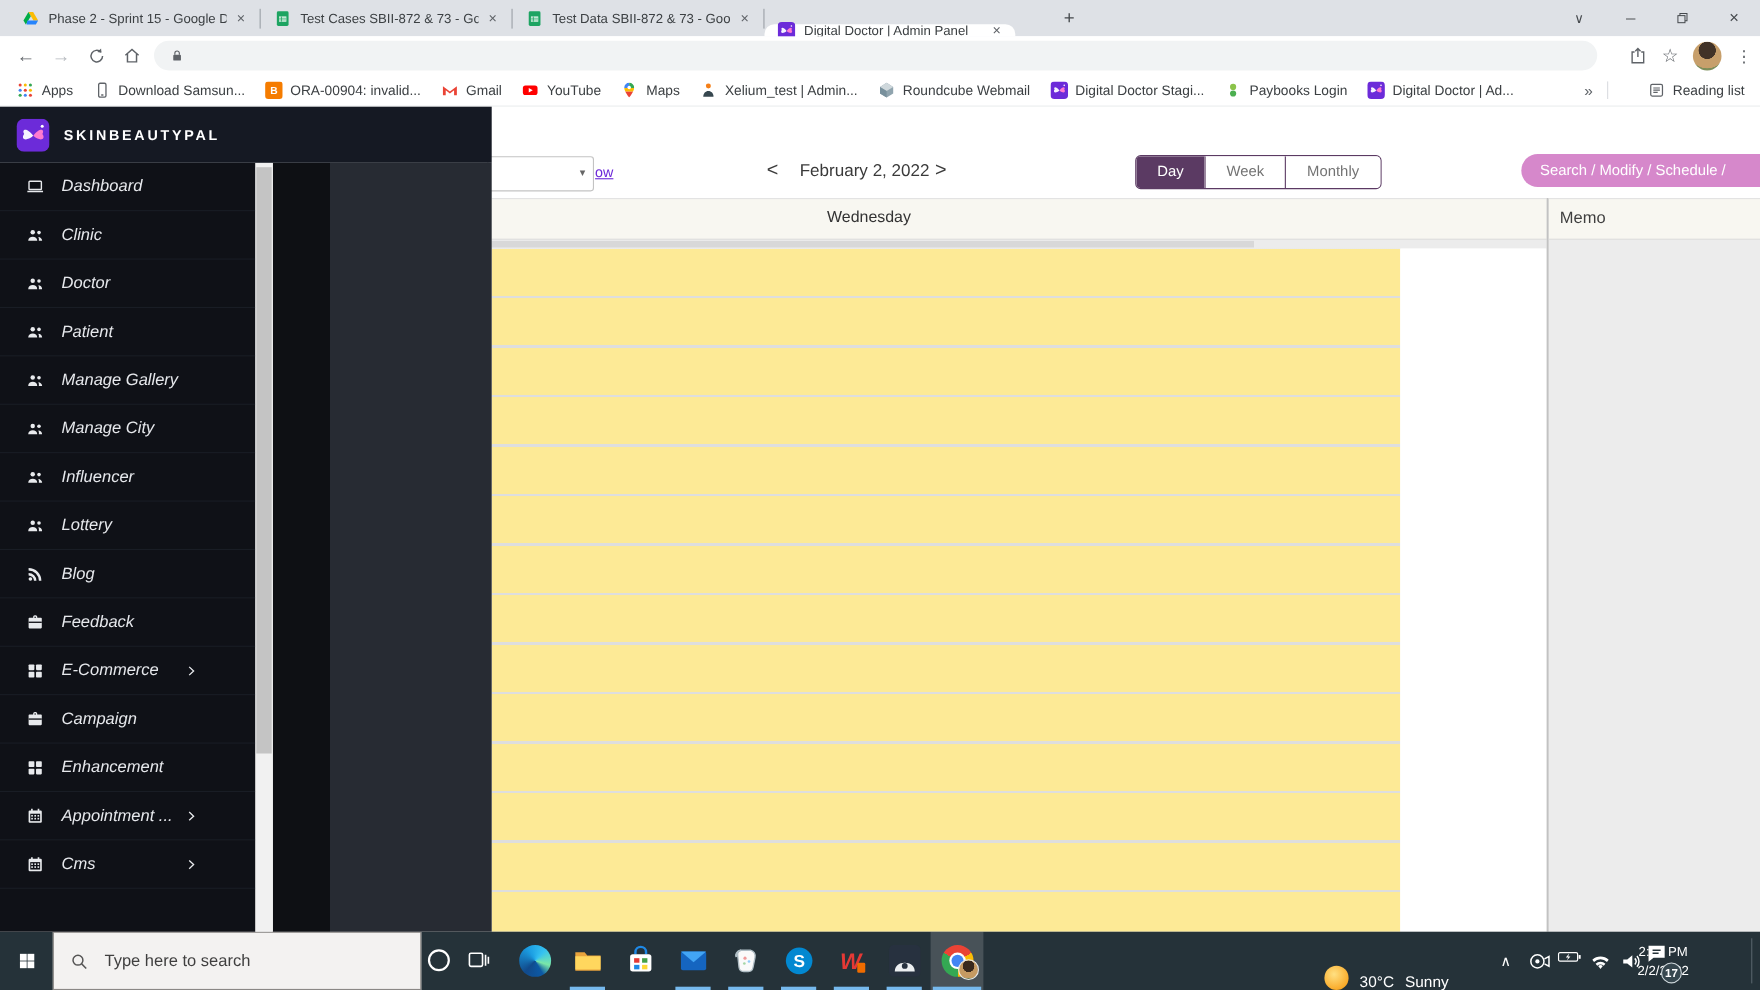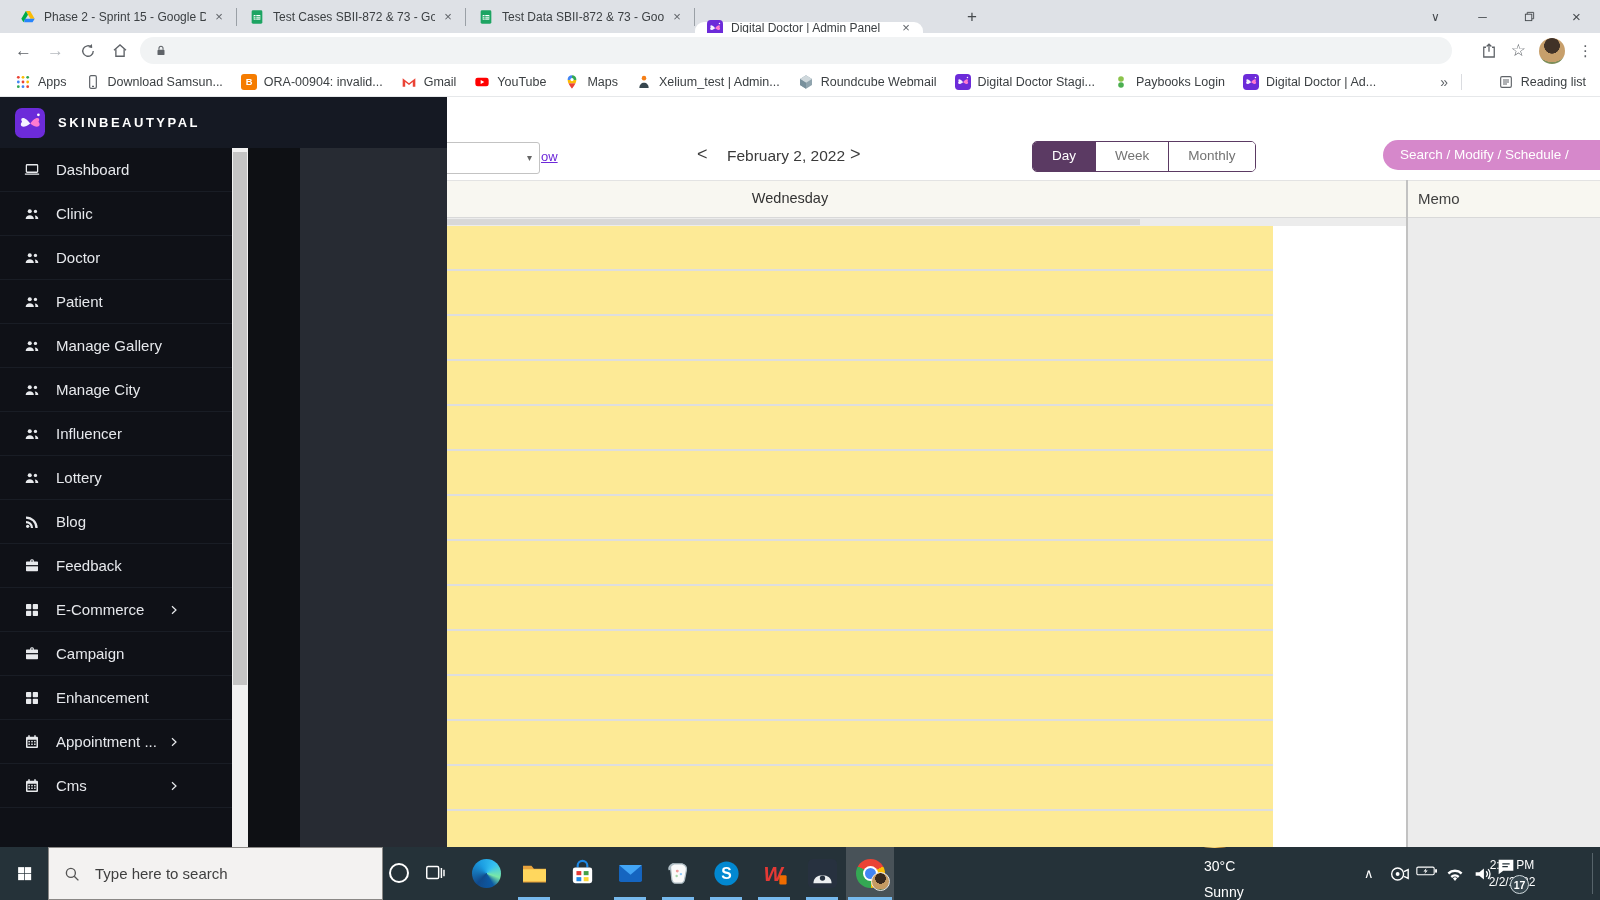--- a/index.html
+++ b/index.html
@@ -54,21 +54,21 @@
   .readinglist .ic{width:16px;height:16px;margin-right:7px;}
 
   
   .page{position:absolute;left:0;top:97px;width:1600px;height:750px;background:#fff;}
   .sb-header{position:absolute;left:0;top:0;width:447px;height:51px;background:#151923;z-index:6;
     display:flex;align-items:center;}
   .logo{width:30px;height:30px;margin-left:15px;}
   .brand{margin-left:13px;color:#fff;font-size:13px;font-weight:bold;letter-spacing:2.5px;}
   .sb-menu{position:absolute;left:0;top:51px;width:232px;height:699px;background:#0f1117;z-index:6;overflow:hidden;}
   .mi{height:44px;display:flex;align-items:center;padding-left:23px;box-sizing:border-box;
-    border-bottom:1px solid #191d25;}
+    border-bottom:1px solid #191d25;font-style:italic;}
   .mi .ic{width:18px;height:18px;}
   .mi-t{margin-left:15px;font-size:15px;color:#e6e8ec;white-space:nowrap;}
   .mi-ch{width:12px !important;height:12px !important;margin-left:auto;margin-right:52px;}
   .sb-scroll{position:absolute;left:232px;top:51px;width:16px;height:699px;background:#f1f1f1;z-index:6;}
   .sb-thumb{position:absolute;left:1px;top:4px;width:14px;height:533px;background:#c4c4c4;}
   .sb-black{position:absolute;left:248px;top:51px;width:52px;height:699px;background:#0e1014;z-index:6;}
   .sb-navy{position:absolute;left:300px;top:51px;width:147px;height:699px;background:#272b33;z-index:6;}
 
   
   .filter-select{position:absolute;left:443px;top:45px;width:97px;height:32px;background:#fff;
@@ -119,21 +119,21 @@
   .ul{position:absolute;left:8px;bottom:0;width:32px;height:3px;background:#76b9ed;}
   .slot-active .ul{left:2px;width:44px;}
   .chrome-ball{position:relative;display:block;width:29px;height:29px;border-radius:50%;
     background:conic-gradient(#ea4335 0 60deg,#fbbc05 0 180deg,#34a853 0 300deg,#ea4335 0 360deg);}
   .cb-white{position:absolute;inset:7px;background:#fff;border-radius:50%;}
   .cb-blue{position:absolute;inset:9px;background:#4285f4;border-radius:50%;}
   .cb-avatar{position:absolute;right:-5px;bottom:-3px;width:17px;height:17px;border-radius:50%;
     border:1px solid #e8e8e8;background:radial-gradient(circle at 50% 32%,#39291d 0 36%,#c59a62 38% 75%,#6d7d4e 77%);}
   .edge-ball{display:block;width:29px;height:29px;border-radius:50%;
     background:conic-gradient(from 150deg,#0c59a4,#114a8b 20%,#1b9de2 50%,#35c1f1 70%,#7ae8a8 88%,#0c59a4);}
-  .tb-weather{position:absolute;left:1204px;top:0;height:53px;display:flex;align-items:flex-start;gap:10px;flex-direction:column;}
+  .tb-weather{position:absolute;left:1204px;top:0;height:53px;display:flex;align-items:flex-end;gap:10px;}
   .sun{width:22px;height:22px;border-radius:50%;background:radial-gradient(circle at 40% 35%,#ffe082,#f9a825 75%);}
   .wtxt{color:#fff;font-size:14px;}
   .tb-chev{position:absolute;left:1364px;top:0;height:53px;display:flex;align-items:center;color:#fff;font-size:13px;}
   #tray{position:absolute;left:1388px;top:0;height:53px;display:flex;align-items:center;gap:6px;}
   .tray-ic{width:22px;height:22px;display:inline-block;}
   .tb-clock{position:absolute;left:1481px;top:0;width:62px;height:53px;display:flex;flex-direction:column;
     justify-content:center;text-align:center;color:#fff;font-size:12px;line-height:1.35;}
   .tb-action{position:absolute;left:1491px;top:7px;width:38px;height:40px;}
   .tb-action .ic{width:22px;height:22px;display:block;margin:2px 0 0 4px;}
   .badge{position:absolute;right:0;bottom:0;width:19px;height:19px;border-radius:50%;background:#37474f;

